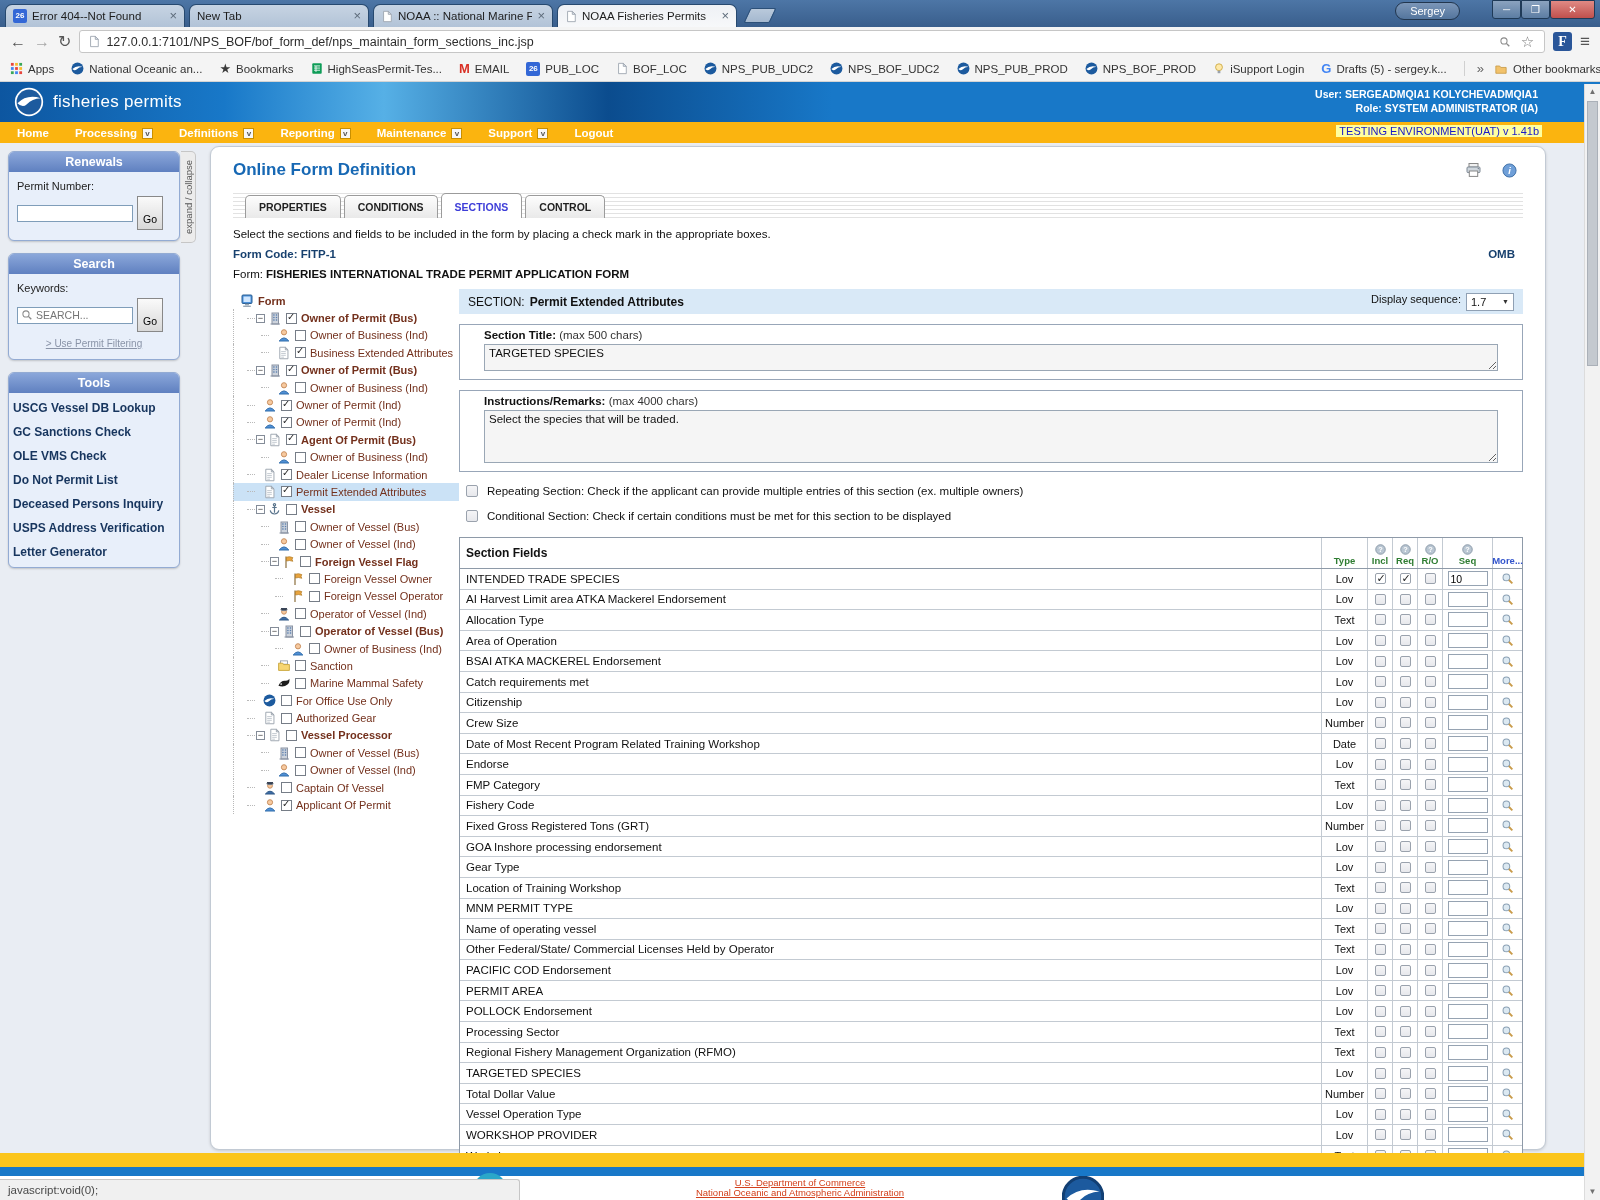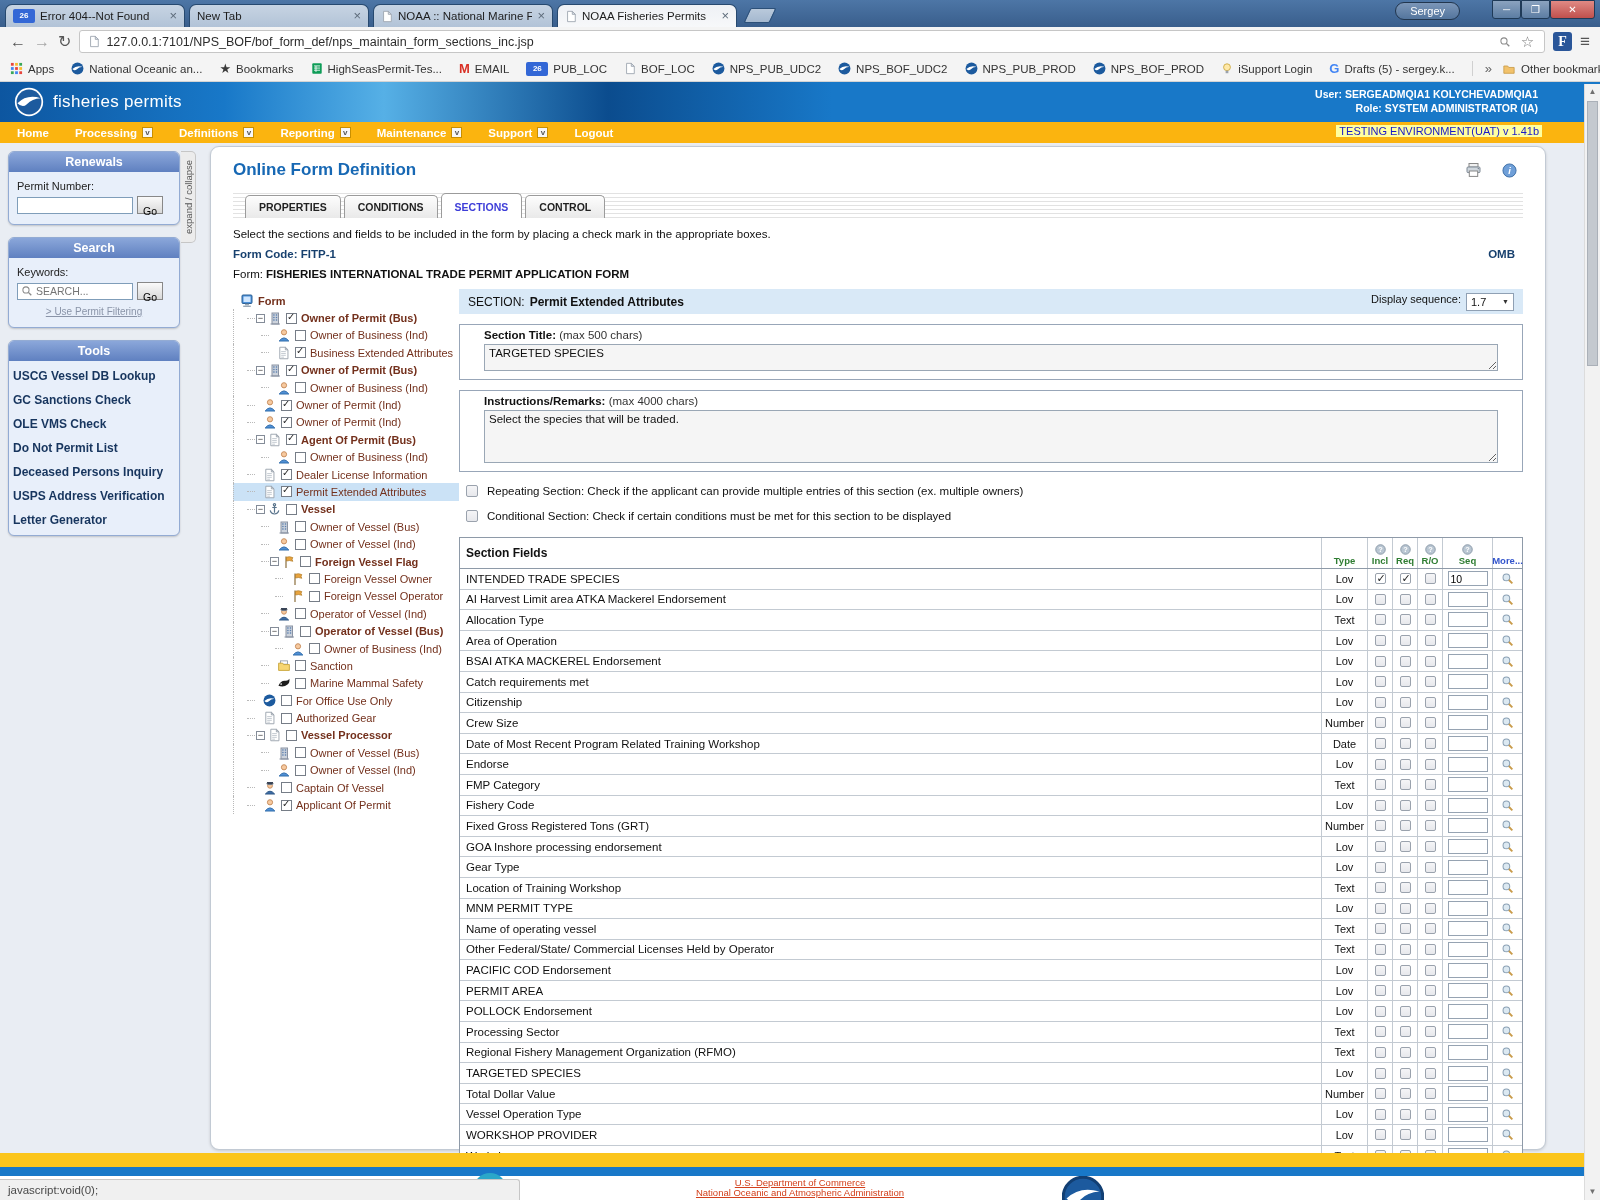--- a/index.html
+++ b/index.html
@@ -26,44 +26,44 @@
   .url-right { display:flex; align-items:center; gap:10px; padding-right:2px; }
   .star-glyph { font-size:15px; color:#7a7a7a; }
   .fbadge { width:19px; height:19px; background:#2a5699; border-radius:3px; color:#fff; font-family:"Liberation Serif",serif; font-weight:bold; font-size:14px; text-align:center; line-height:19px; }
   .hamburger { font-size:17px; color:#555; }
 
   .bookmarksbar { height:26px; background:#f4f4f4; display:flex; align-items:center; gap:17px; padding:0 10px; border-bottom:1px solid #d4d4d4; font-size:11.5px; color:#333; }
   .bm { display:flex; align-items:center; gap:5px; white-space:nowrap; }
   .bm .icon { display:inline-flex; }
   .bm-right { margin-left:auto; display:flex; align-items:center; gap:10px; border-left:1px solid #d0d0d0; padding-left:12px; }
   .chev { color:#666; font-size:13px; }
-  .fav26 { display:inline-block; width:22px; height:14px; background:#3367d6; color:#fff; font-size:8px; font-weight:bold; text-align:center; line-height:14px; border-radius:2px; }
+  .fav26 { display:inline-block; width:14px; height:14px; background:#3367d6; color:#fff; font-size:8px; font-weight:bold; text-align:center; line-height:14px; border-radius:2px; }
   .gmailM { color:#d93025; font-weight:bold; font-size:13px; }
   .googleG { color:#4285f4; font-weight:bold; font-size:13px; }
   .bmstar { color:#3a3a3a; font-size:13px; }
 
   
   .app-header { height:40px; background:linear-gradient(90deg,#0d56a0 0%,#1878c8 14%,#56b0e6 24%,#0b4c8e 38%,#1878c8 52%,#1878c8 100%); display:flex; align-items:center; color:#fff; padding:0 14px; }
   .brand { display:flex; align-items:center; gap:9px; font-size:17px; letter-spacing:.3px; }
   .userinfo { margin-left:auto; text-align:right; font-size:10.5px; font-weight:bold; line-height:1.3; padding-right:48px; }
   .navbar { height:21px; background:#fbb40f; display:flex; align-items:center; padding-left:4px; position:relative; }
-  .nav-item { color:#fff; font-weight:bold; font-size:11.5px; padding:0 13px; display:flex; align-items:flex-start; gap:5px; }
+  .nav-item { color:#fff; font-weight:bold; font-size:11.5px; padding:0 13px; display:flex; align-items:flex-end; gap:5px; }
   .dd-box { width:11px; height:11px; background:#f7f7f7; border:1px solid #c98f00; font-size:8px; line-height:10px; text-align:center; color:#555; }
   .env-badge { position:absolute; right:58px; top:3px; background:#ffffa0; color:#1818c8; font-size:11px; padding:0 3px; }
 
   
   .page { position:absolute; top:143px; left:0; right:0; bottom:0; }
 
   .sidebar { position:absolute; left:8px; top:8px; width:172px; }
   .panel { border:1px solid #93abd3; border-radius:6px; background:#e8effa; box-shadow:0 1px 2px rgba(0,0,0,.18); margin-bottom:12px; overflow:hidden; }
   .panel-header { background:linear-gradient(#8ba7da,#5f80c0); color:#fff; font-weight:bold; font-size:12.5px; text-align:center; padding:3px 0; }
   .panel-body { padding:8px 8px 10px; font-size:11px; color:#222; }
   .field-row-sb { display:flex; align-items:center; gap:4px; margin-top:4px; }
   .sb-input { width:116px; height:17px; border:1px solid #7f9db9; background:#fff; font-size:11px; padding:0 3px; }
-  .go-btn { height:18px; padding:8px 5px; font-size:10.5px; background:linear-gradient(#fafafa,#d9d9d9); border:1px solid #888; }
+  .go-btn { height:18px; padding:16px 5px; font-size:10.5px; background:linear-gradient(#fafafa,#d9d9d9); border:1px solid #888; }
   .search-box { display:flex; align-items:center; gap:3px; width:116px; height:17px; border:1px solid #7f9db9; background:#fff; padding:0 3px; }
   .search-box input { border:none; outline:none; width:90px; font-size:10.5px; color:#666; background:transparent; }
   .filter-link { display:block; text-align:center; margin-top:6px; font-size:10px; color:#8a94a8; }
   .tools-list { display:flex; flex-direction:column; gap:2px; padding:4px 2px; }
   .tool-link { color:#17355e; font-weight:bold; font-size:12px; padding:4px 2px; text-decoration:none; }
   .expand-strip { position:absolute; left:181px; top:8px; width:15px; height:92px; background:#ececec; border:1px solid #c6c6c6; border-left:none; border-radius:0 5px 5px 0; display:flex; align-items:center; justify-content:center; }
   .expand-strip span { writing-mode:vertical-rl; transform:rotate(180deg); font-size:9.5px; color:#555; }
 
   .main-panel { position:absolute; left:210px; top:3px; width:1336px; height:1004px; background:#fff; border:1px solid #c2cad4; border-radius:9px; box-shadow:0 1px 3px rgba(0,0,0,.15); padding:13px 22px 0; }
   .title-row { display:flex; align-items:center; }

